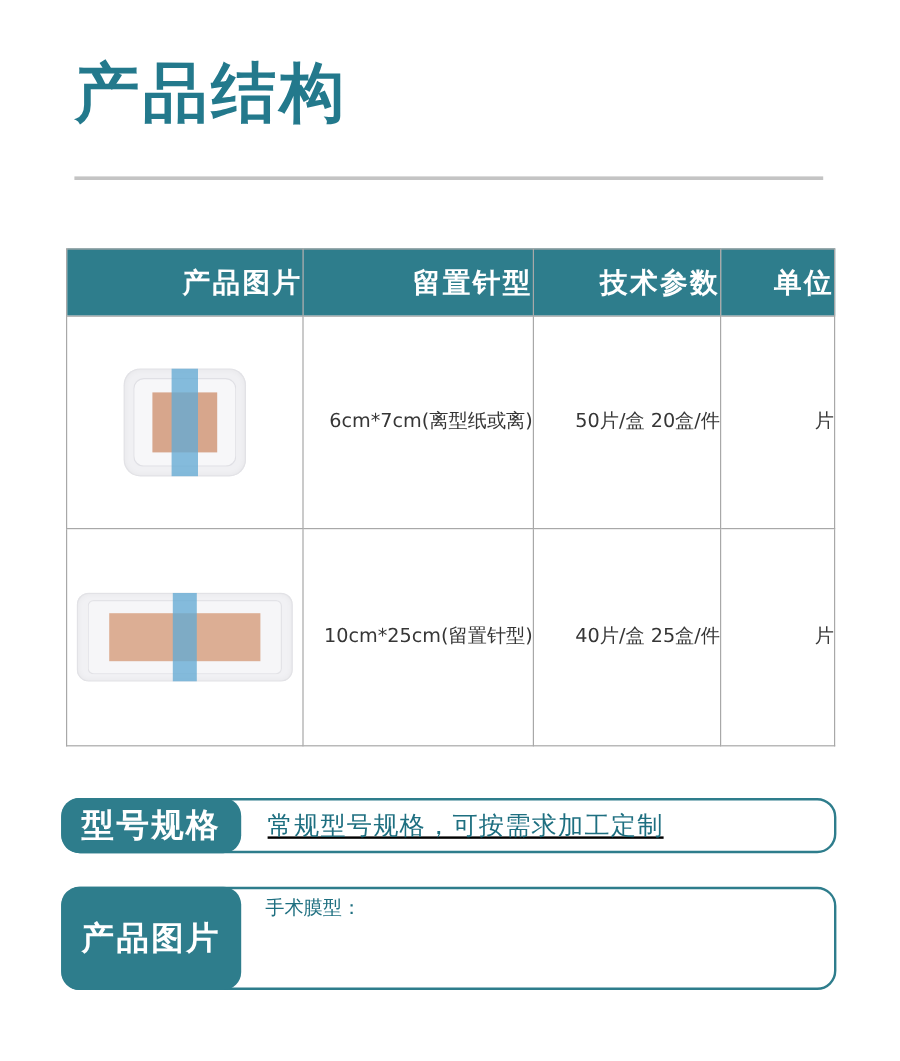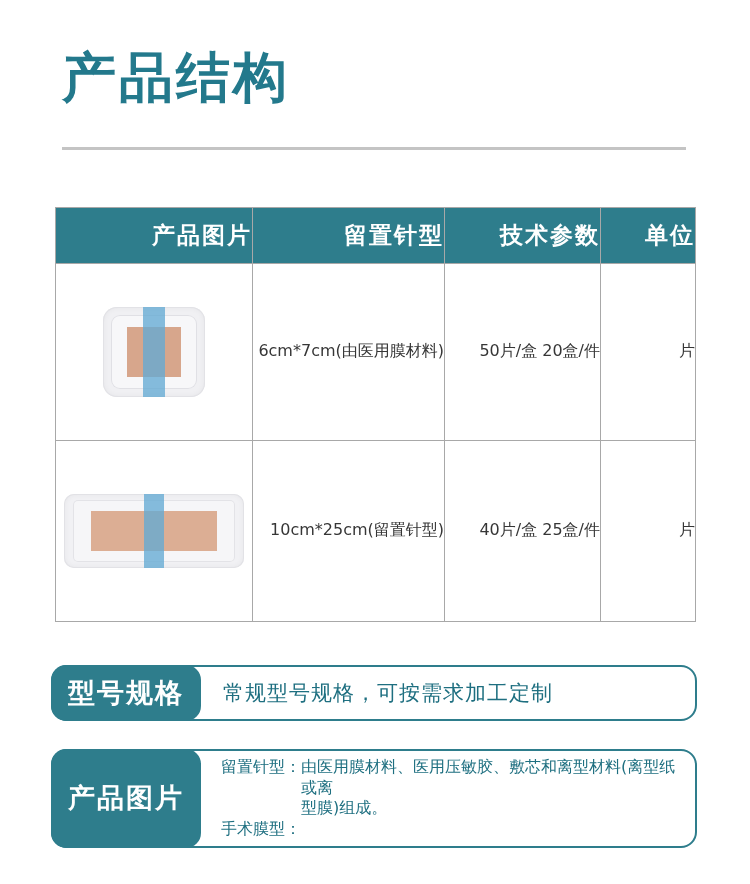--- a/index.html
+++ b/index.html
@@ -110,21 +110,21 @@
   .spec-box .spec-label{
     position:absolute;left:-2px;top:-2px;bottom:-2px;width:150px;
     background:var(--teal);
     border-radius:15px;
     color:#ffffff;
     font-size:27px;
     font-weight:bold;
     letter-spacing:2px;
     display:flex;align-items:center;justify-content:center;
   }
-  .model-spec-box{margin-top:43px;height:56px;}
+  .model-spec-box{margin-top:43px;height:46px;text-decoration:underline;}
   .model-spec-box .spec-content{
     margin-left:150px;height:100%;
     display:flex;align-items:center;
     padding-left:20px;
     font-size:21px;
     color:var(--box_text_teal);
     letter-spacing:1px;
   }
   .structure-box{margin-top:28px;min-height:86px;}
   .structure-box .spec-content{
@@ -163,21 +163,21 @@
     </thead>
     <tbody>
       <tr class="product-row-1">
         <td>
           <div class="bandage bandage-small">
             <div class="bandage-film"></div>
             <div class="bandage-pad"></div>
             <div class="bandage-stripe"></div>
           </div>
         </td>
-        <td>6cm*7cm(由医用膜材料)</td>
+        <td>6cm*7cm(离型纸或离)</td>
         <td>50片/盒 20盒/件</td>
         <td>片</td>
       </tr>
       <tr class="product-row-2">
         <td>
           <div class="bandage bandage-wide">
             <div class="bandage-film"></div>
             <div class="bandage-pad"></div>
             <div class="bandage-stripe"></div>
           </div>
@@ -191,23 +191,18 @@
 
   <div class="spec-box model-spec-box">
     <div class="spec-label">型号规格</div>
     <div class="spec-content">常规型号规格，可按需求加工定制</div>
   </div>
 
   <div class="spec-box structure-box">
     <div class="spec-label">产品图片</div>
     <div class="spec-content">
       <div class="structure-entry">
-        <span class="entry-label">留置针型：</span>
-        <span class="entry-text">由医用膜材料、医用压敏胶、敷芯和离型材料(离型纸或离
-型膜)组成。</span>
-      </div>
-      <div class="structure-entry">
         <span class="entry-label">手术膜型：</span>
       </div>
     </div>
   </div>
 
 </div>
 
 </body></html>

